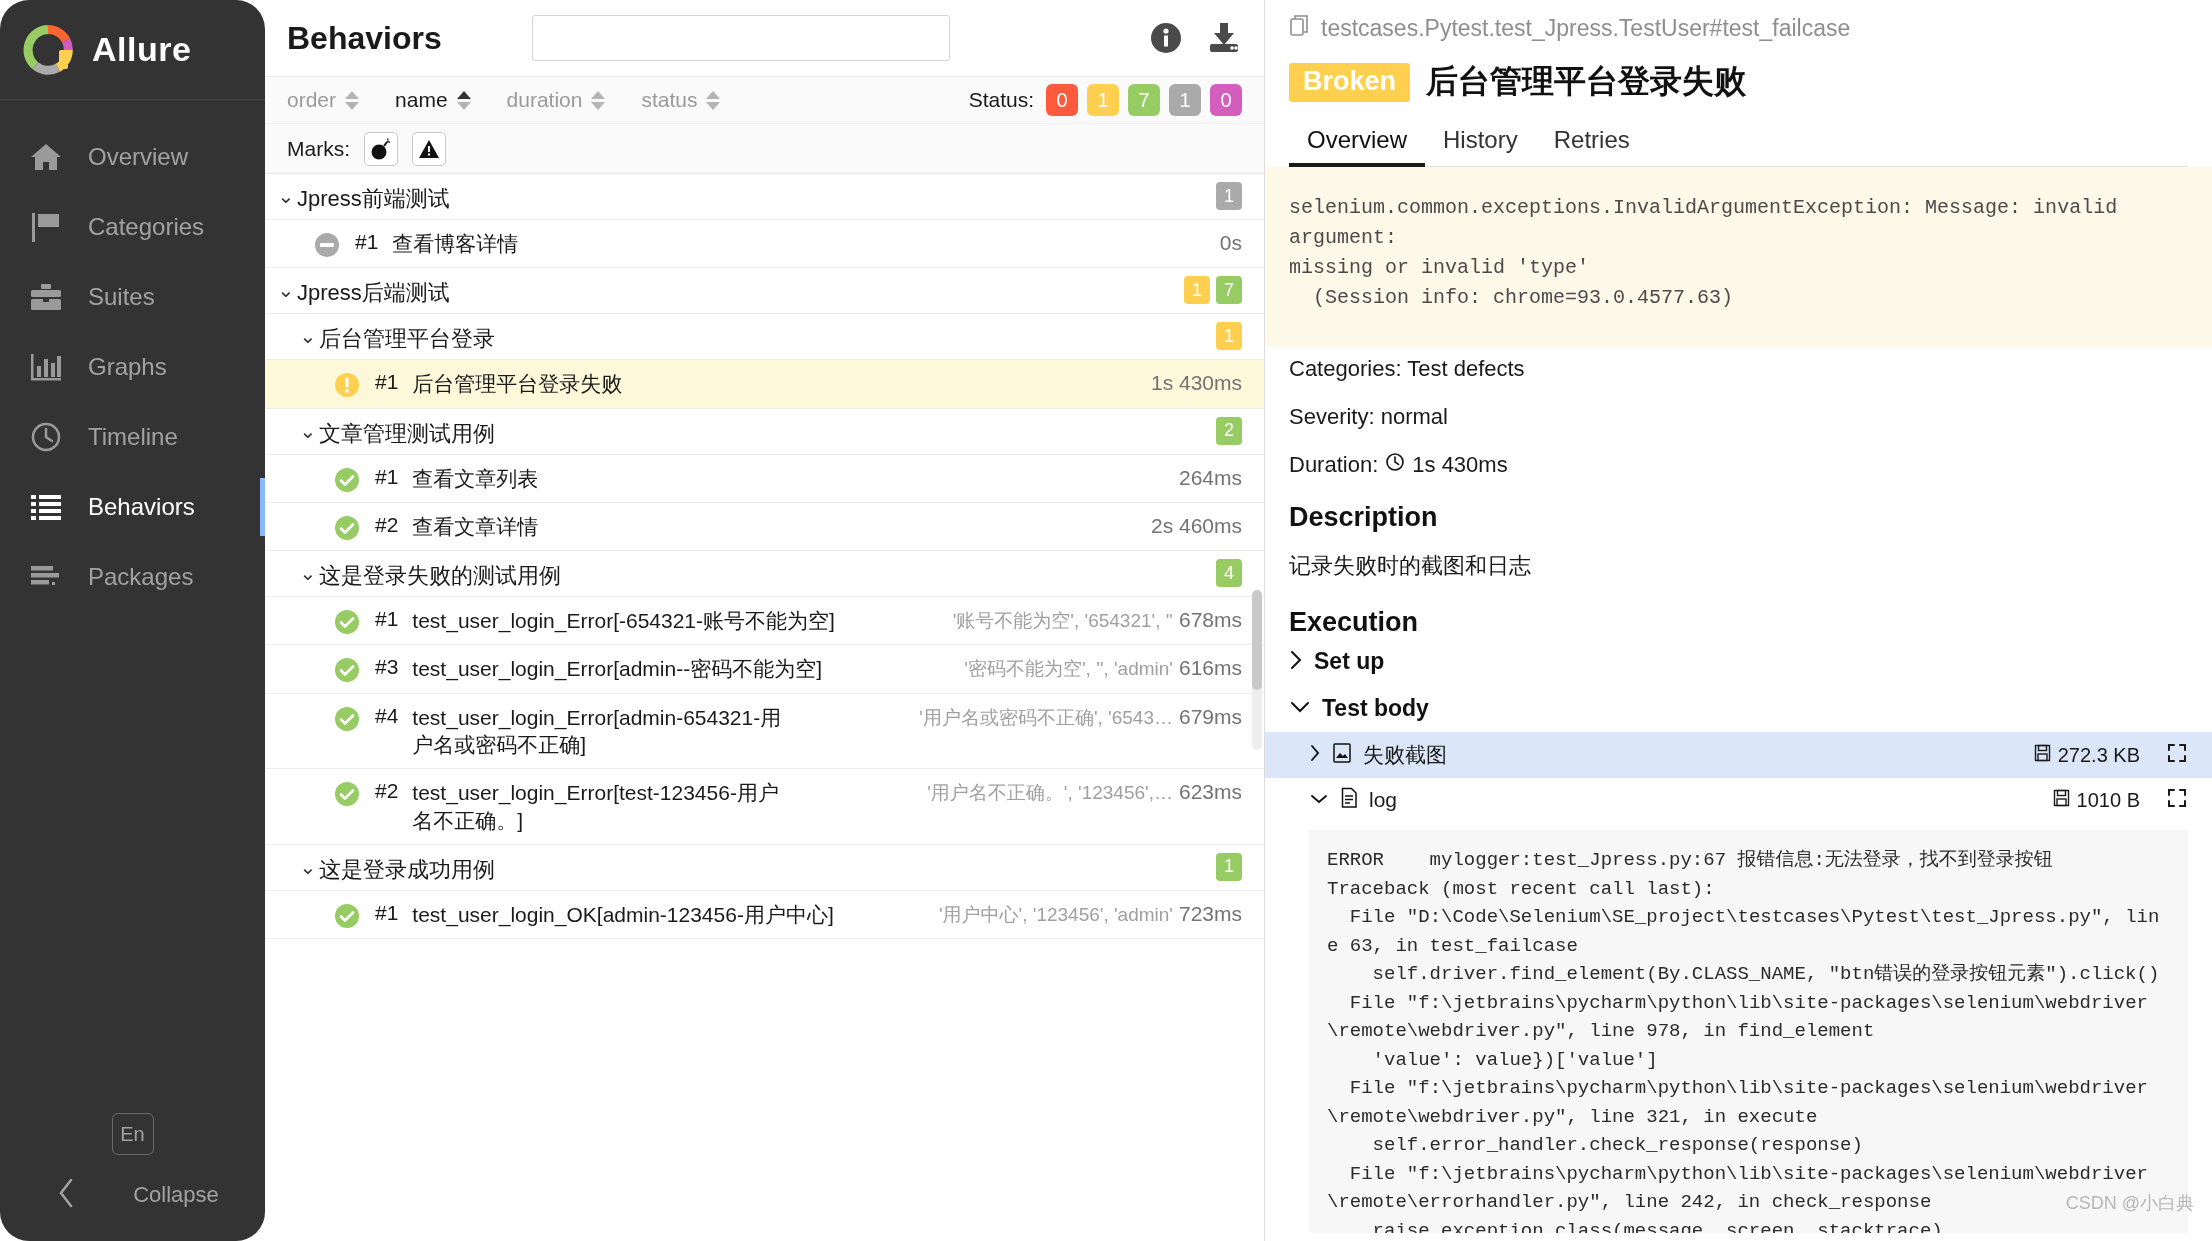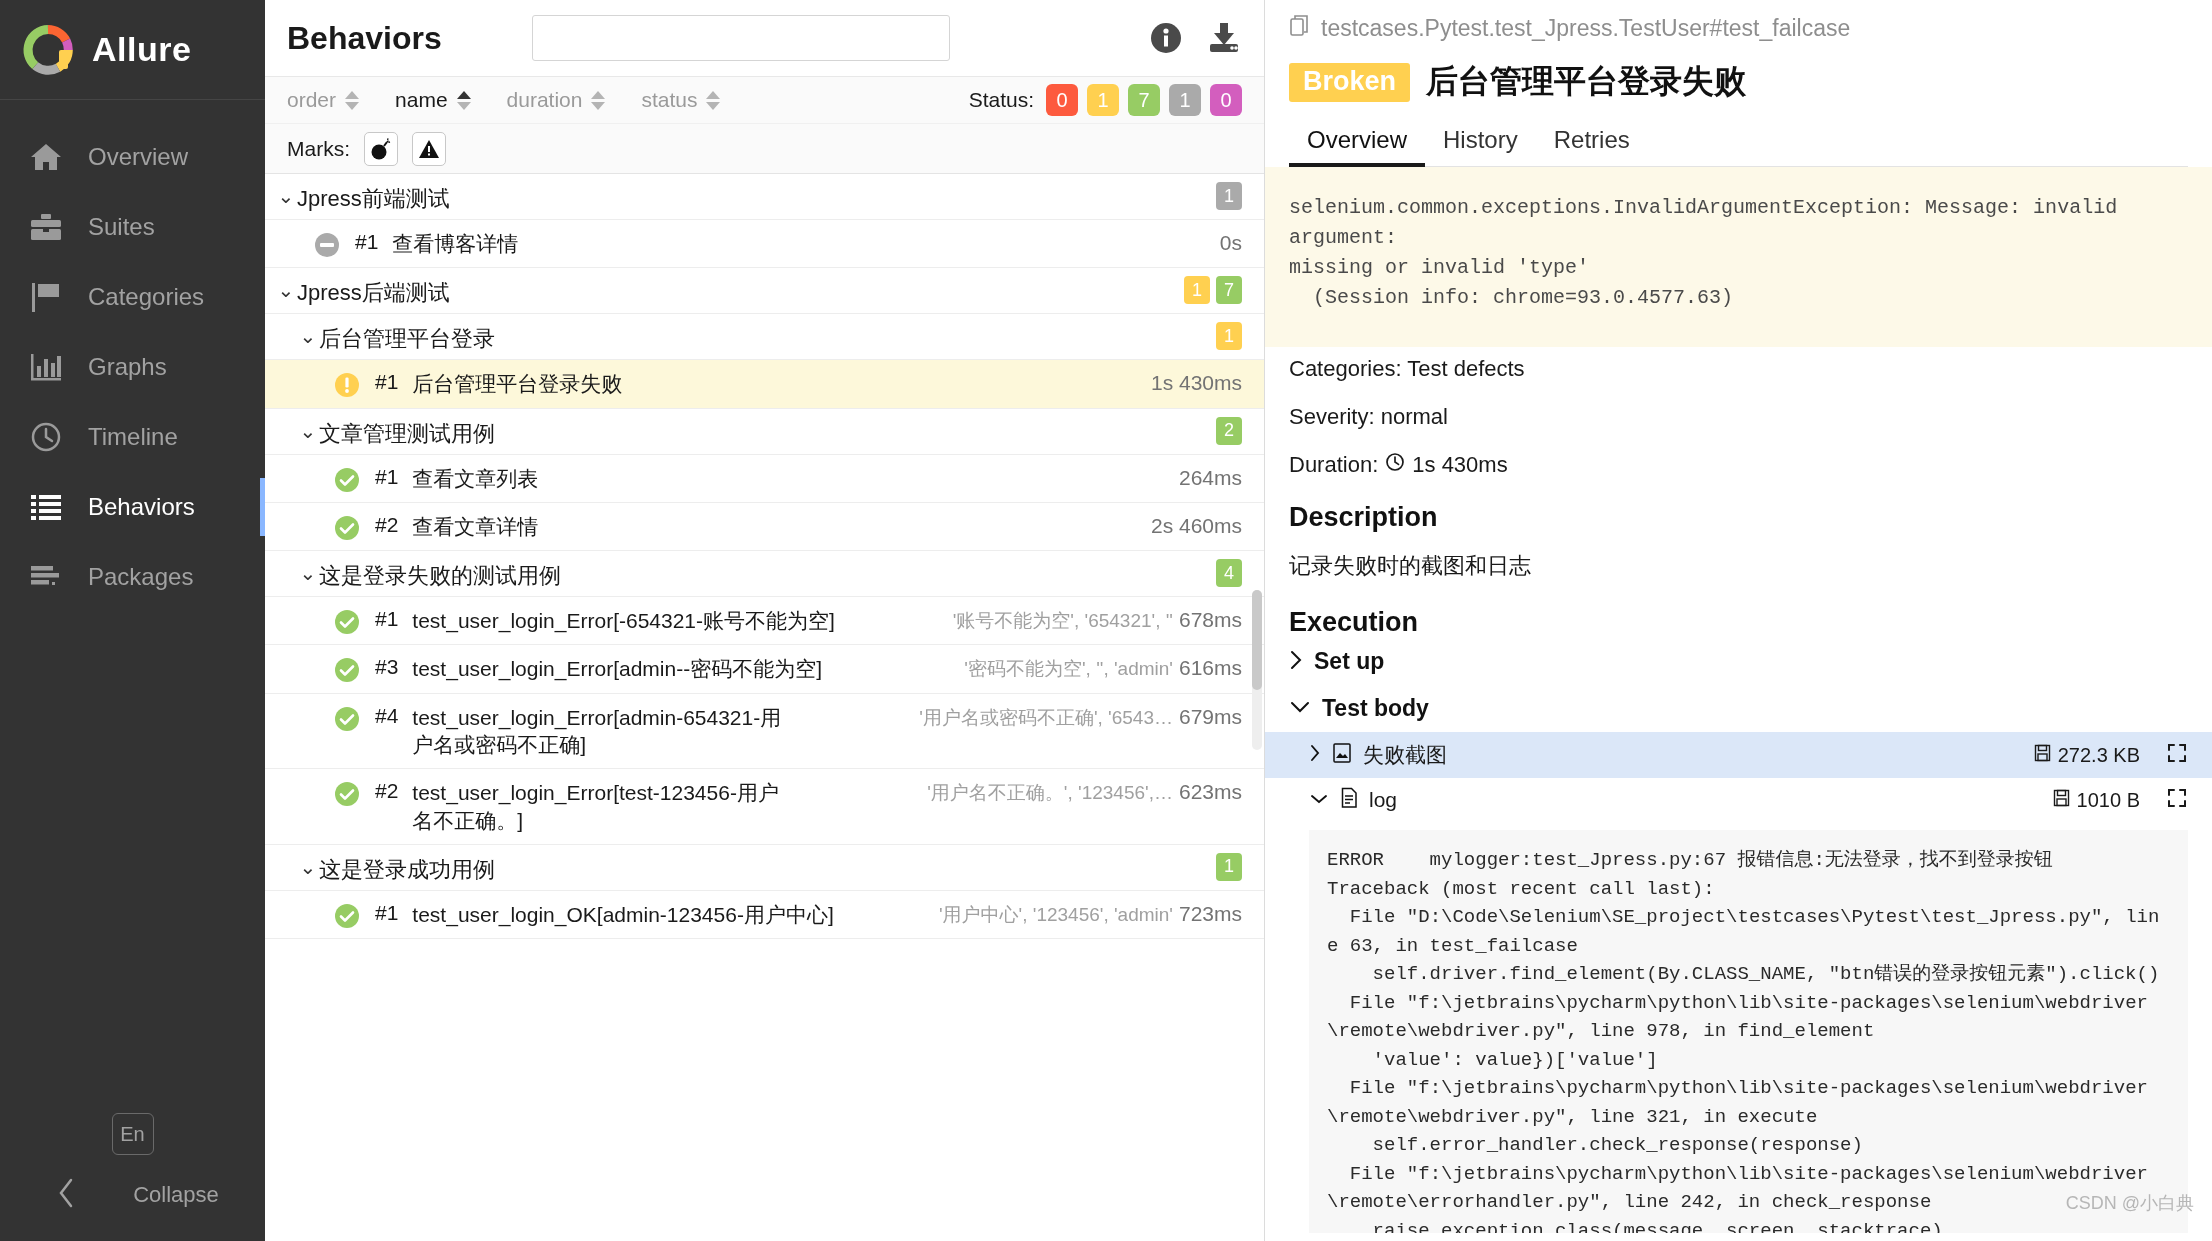--- a/index.html
+++ b/index.html
@@ -6,21 +6,21 @@
   html, body {
     width: 2212px; height: 1241px;
     font-family: "Liberation Sans", sans-serif;
     background: #fff; overflow: hidden;
   }
   #app { display: flex; width: 2212px; height: 1241px; }
 
   
   .sidebar {
     width: 265px; flex: 0 0 265px; background: #333333;
-    display: flex; flex-direction: column; position: relative;
+    display: flex; flex-direction: column; position: relative; border-radius: 29px;
   }
   .brand {
     height: 100px; display: flex; align-items: center;
     padding-left: 22px; gap: 18px;
     border-bottom: 1px solid #454545;
   }
   .logo { width: 52px; height: 52px; flex: 0 0 52px; position: relative; }
   .brand-name {
     color: #fff; font-size: 34px; font-weight: bold; letter-spacing: .5px;
   }
@@ -242,38 +242,38 @@
         <span class="nav-icon">
           <svg width="34" height="30" viewBox="0 0 34 30" fill="#9a9a9a">
             <path d="M17 2 L2 15 h4 v13 h8 v-8 h6 v8 h8 V15 h4 Z"></path>
           </svg>
         </span>
         <span class="nav-label">Overview</span>
       </div>
 
       <div class="nav-item">
         <span class="nav-icon">
+          <svg width="34" height="32" viewBox="0 0 34 32" fill="#9a9a9a">
+            <rect x="3" y="2" width="3" height="29"></rect>
+            <path d="M9 3 h21 v13 H9 Z"></path>
+          </svg>
+        </span>
+        <span class="nav-label">Categories</span>
+      </div>
+
+      <div class="nav-item">
+        <span class="nav-icon">
           <svg width="34" height="28" viewBox="0 0 34 28" fill="#9a9a9a">
             <rect x="12" y="1" width="10" height="5" rx="1"></rect>
             <rect x="2" y="7" width="30" height="7" rx="1.5"></rect>
             <rect x="2" y="16" width="30" height="11" rx="1.5"></rect>
             <rect x="14" y="15" width="6" height="4" fill="#333"></rect>
           </svg>
         </span>
         <span class="nav-label">Suites</span>
-      </div>
-
-      <div class="nav-item">
-        <span class="nav-icon">
-          <svg width="34" height="32" viewBox="0 0 34 32" fill="#9a9a9a">
-            <rect x="3" y="2" width="3" height="29"></rect>
-            <path d="M9 3 h21 v13 H9 Z"></path>
-          </svg>
-        </span>
-        <span class="nav-label">Categories</span>
       </div>
 
       <div class="nav-item">
         <span class="nav-icon">
           <svg width="34" height="30" viewBox="0 0 34 30" fill="#9a9a9a">
             <rect x="2" y="2" width="2.5" height="26"></rect>
             <rect x="2" y="26" width="30" height="2.5"></rect>
             <rect x="8" y="14" width="4" height="11"></rect>
             <rect x="15" y="7" width="4" height="18"></rect>
             <rect x="22" y="11" width="4" height="14"></rect>

